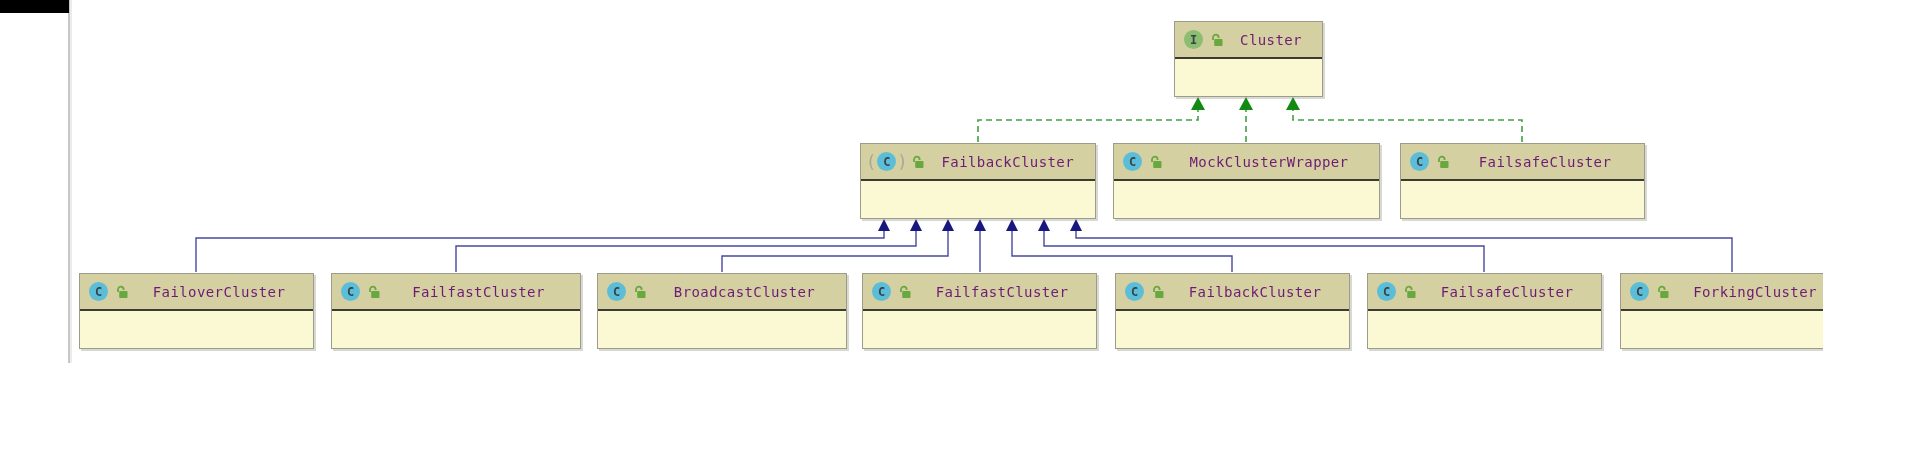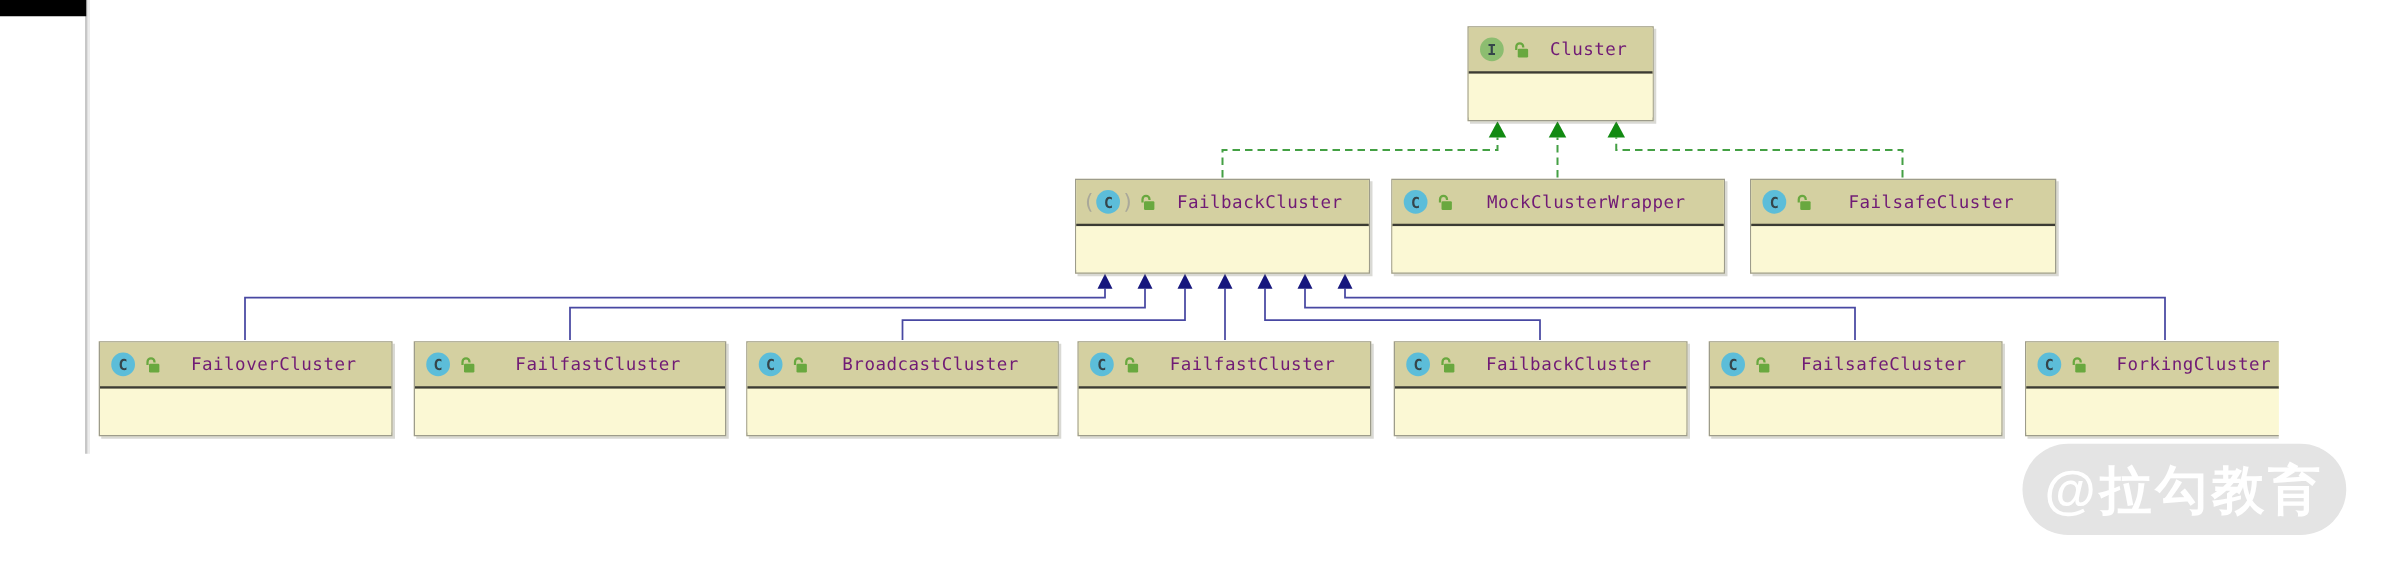--- a/index.html
+++ b/index.html
@@ -208,16 +208,13 @@
           <span class="type-icon" style="background:#5cbdd9">C</span>
           <svg class="lock-icon" width="14" height="14" viewBox="0 0 14 14">
             <path d="M3 7 V4.5 a2.8 2.8 0 0 1 5.6 0 V5" fill="none" stroke="#69a83f" stroke-width="1.8"></path>
             <rect x="4.2" y="6" width="8.3" height="7" rx="1" fill="#69a83f"></rect>
           </svg>
           <span class="lbl">ForkingCluster</span>
         </div>
         <div class="bod"></div>
       </div>
     </div>
-  <div class="watermark">
-    <span>@拉勾教育</span>
-  </div>
 </div>
 
 </body></html>

